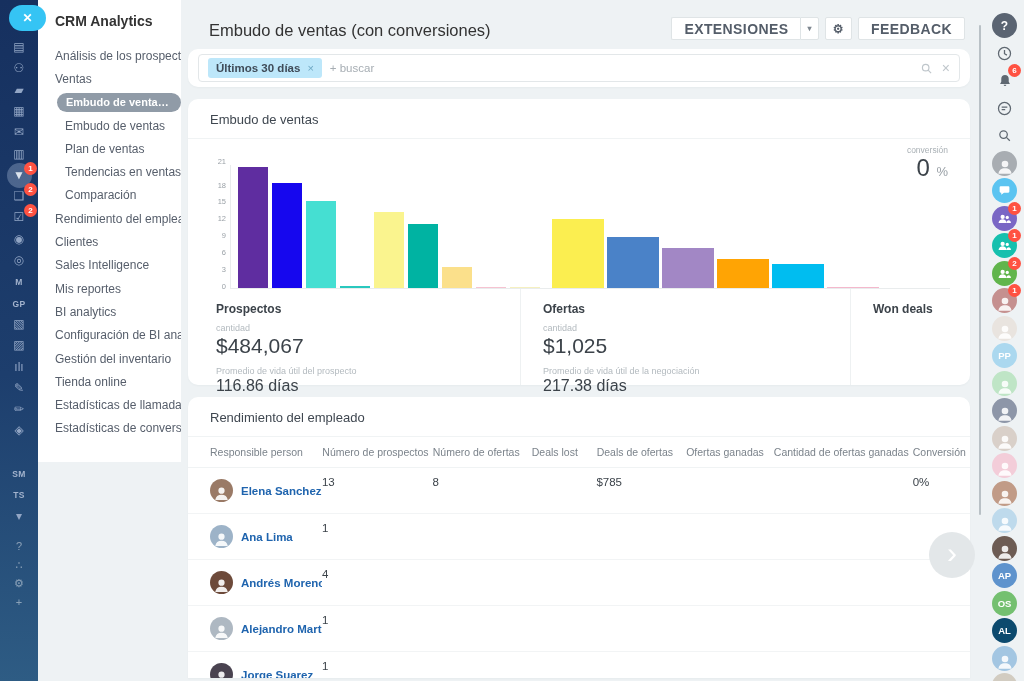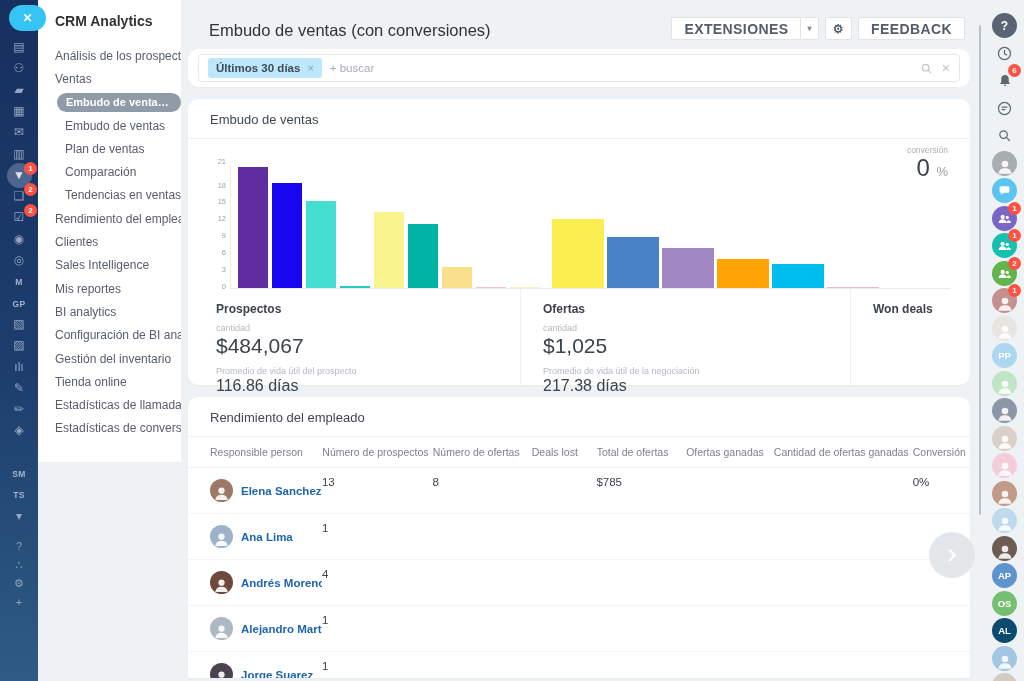--- a/index.html
+++ b/index.html
@@ -159,24 +159,24 @@
       <li class="selected">
         <span>Embudo de ventas (co...</span>
       </li>
       <li class="indent">
         <span>Embudo de ventas</span>
       </li>
       <li class="indent">
         <span>Plan de ventas</span>
       </li>
       <li class="indent">
+        <span>Tendencias en ventas</span>
+      </li>
+      <li class="indent">
         <span>Comparación</span>
-      </li>
-      <li class="indent">
-        <span>Tendencias en ventas</span>
       </li>
       <li>
         <span>Rendimiento del empleado</span>
       </li>
       <li>
         <span>Clientes</span>
       </li>
       <li>
         <span>Sales Intelligence</span>
       </li>
@@ -297,21 +297,21 @@
       </div>
   </div>
 
   <div class="card table-card">
     <div class="card-title">Rendimiento del empleado</div>
     <div class="thead" id="thead">
         <div class="hc c-0">Responsible person</div>
         <div class="hc c-1">Número de prospectos</div>
         <div class="hc c-2">Número de ofertas</div>
         <div class="hc c-3">Deals lost</div>
-        <div class="hc c-4">Total de ofertas</div>
+        <div class="hc c-4">Deals de ofertas</div>
         <div class="hc c-5">Ofertas ganadas</div>
         <div class="hc c-6">Cantidad de ofertas ganadas</div>
         <div class="hc c-7">Conversión</div>
       </div>
     <div id="tbody">
         <div class="trow">
           <div class="cell namecell c-0">
             <span class="tav" style="background:#9a7a66">
               <svg viewBox="0 0 24 24" fill="currentColor">
                 <circle cx="12" cy="8" r="4.4"></circle>

